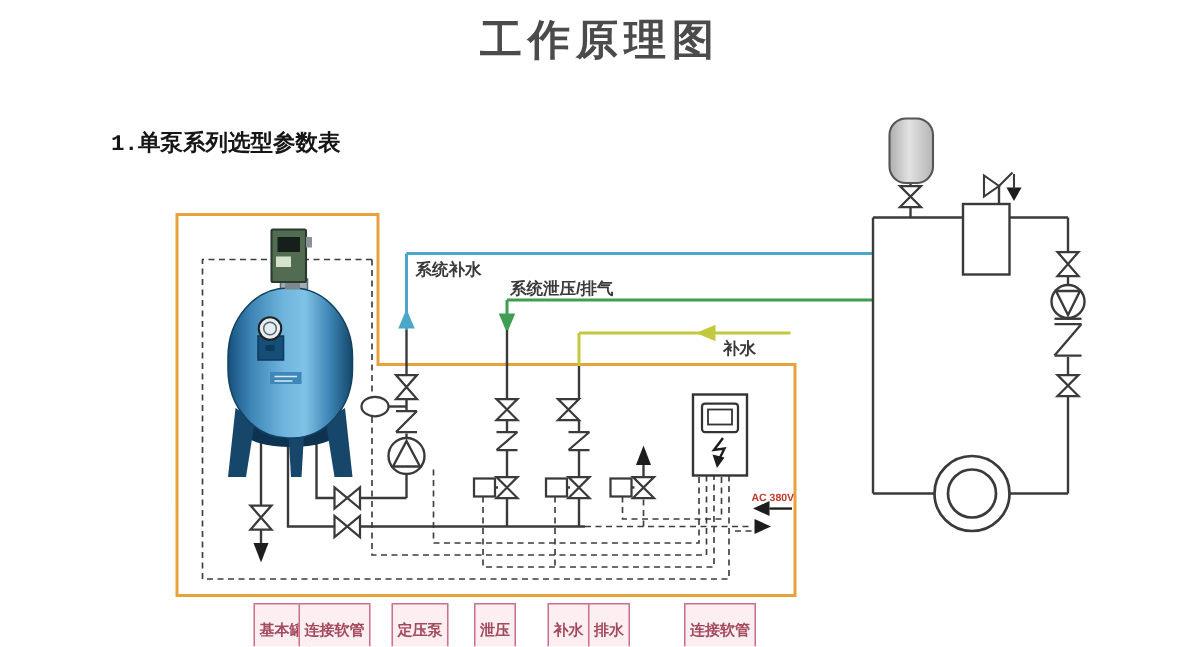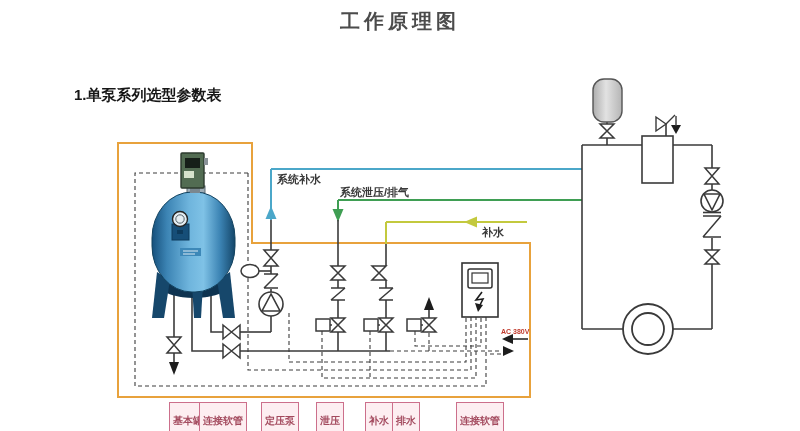--- a/index.html
+++ b/index.html
@@ -1,20 +1,20 @@
 <!DOCTYPE html>
 <html><head>
 <meta charset="utf-8">
 <style>
   html,body{margin:0;padding:0;background:#ffffff;}
   #stage{position:relative;width:800px;height:431px;background:#ffffff;overflow:hidden;
          font-family:"Liberation Sans","DejaVu Sans",sans-serif;}
   #page-title{position:absolute;left:0;right:0;top:8px;text-align:center;
-              font-size:20px;font-weight:bold;color:#4b4b4b;letter-spacing:4px;}
-  #subtitle{position:absolute;left:74px;top:86px;font-size:15px;font-weight:600;color:#161616;}
+              font-size:28px;font-weight:bold;color:#4b4b4b;letter-spacing:4px;}
+  #subtitle{position:absolute;left:74px;top:86px;font-size:15px;font-weight:600;color:#161616;font-family:Liberation Mono, monospace;}
   #diagram-svg{position:absolute;left:0;top:0;}
   .legend-box{position:absolute;top:402px;height:14px;line-height:14px;
               font-size:10px;font-weight:bold;color:#a34a5e;background:#fdeef1;
               border:1px solid #cc6f8b;padding:11px 3px;white-space:nowrap;}
 </style>
 </head>
 <body>
 
 <div id="stage">
 

